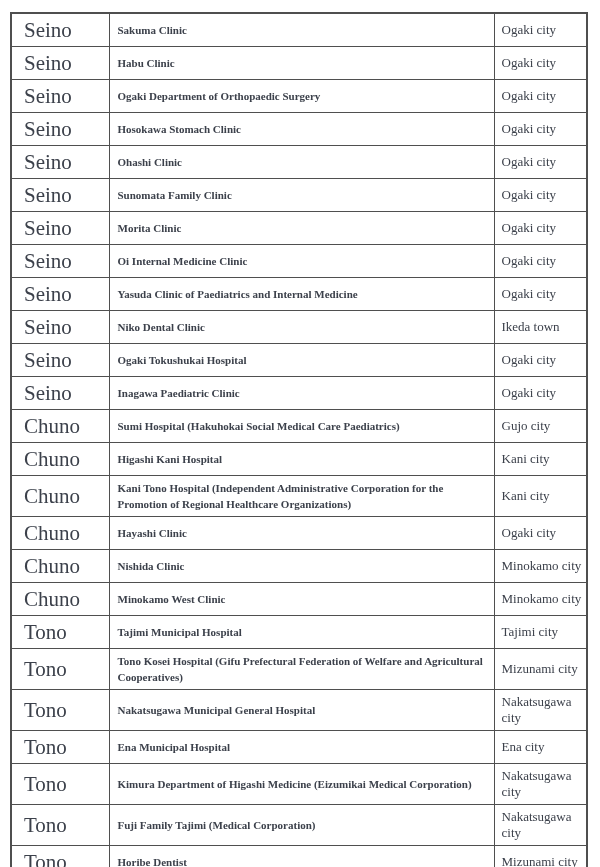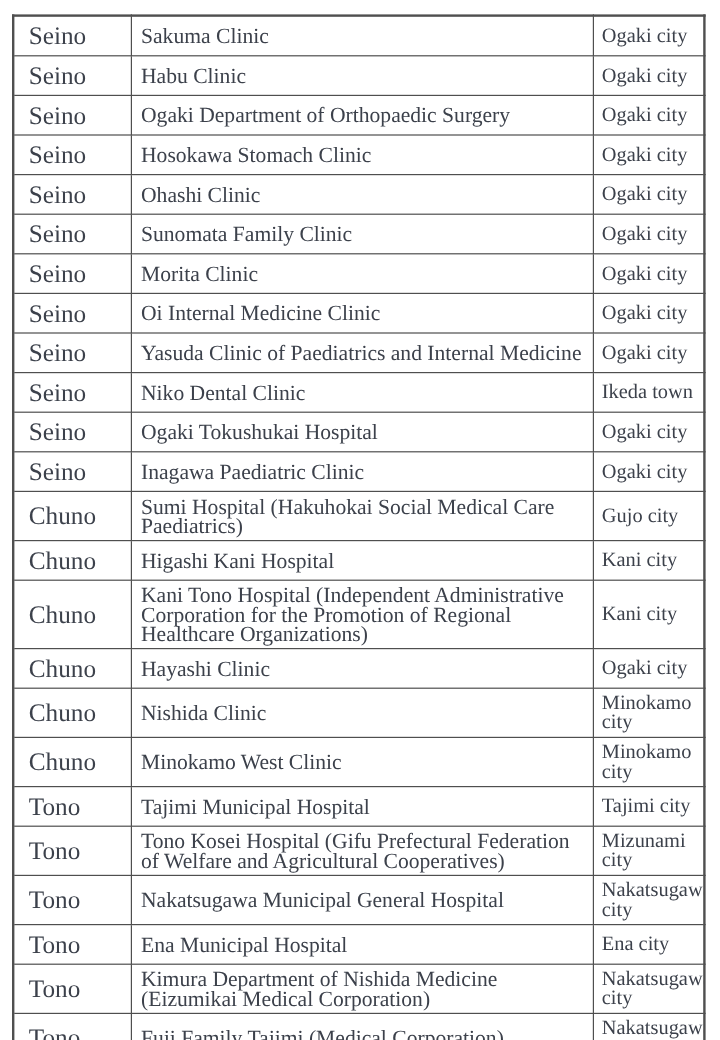--- a/index.html
+++ b/index.html
@@ -26,26 +26,27 @@
     height: 24px;
     overflow: hidden;
   }
   td.col-region {
     width: 98px;
     font-size: 21px;
     padding: 4px 4px 4px 12px;
   }
   td.col-facility {
     width: 385px;
-    font-size: 18px;
+    font-size: 11px;
     padding: 4px 6px 4px 8px;
+    font-weight: bold;
   }
   td.col-city {
     width: 93px;
-    font-size: 17px;
+    font-size: 13px;
     padding: 4px 2px 4px 7px;
   }
 </style>
 </head>
 <body style="background: rgb(255, 255, 255);">
 
 <table class="facility-table">
   <colgroup>
     <col style="width:98px">
     <col style="width:385px">
@@ -157,21 +158,21 @@
         <td class="col-facility">Nakatsugawa Municipal General Hospital</td>
         <td class="col-city">Nakatsugawa city</td>
       </tr>
       <tr>
         <td class="col-region">Tono</td>
         <td class="col-facility">Ena Municipal Hospital</td>
         <td class="col-city">Ena city</td>
       </tr>
       <tr>
         <td class="col-region">Tono</td>
-        <td class="col-facility">Kimura Department of Nishida Medicine (Eizumikai Medical Corporation)</td>
+        <td class="col-facility">Kimura Department of Higashi Medicine (Eizumikai Medical Corporation)</td>
         <td class="col-city">Nakatsugawa city</td>
       </tr>
       <tr>
         <td class="col-region">Tono</td>
         <td class="col-facility">Fuji Family Tajimi (Medical Corporation)</td>
         <td class="col-city">Nakatsugawa city</td>
       </tr>
       <tr>
         <td class="col-region">Tono</td>
         <td class="col-facility">Horibe Dentist</td>

